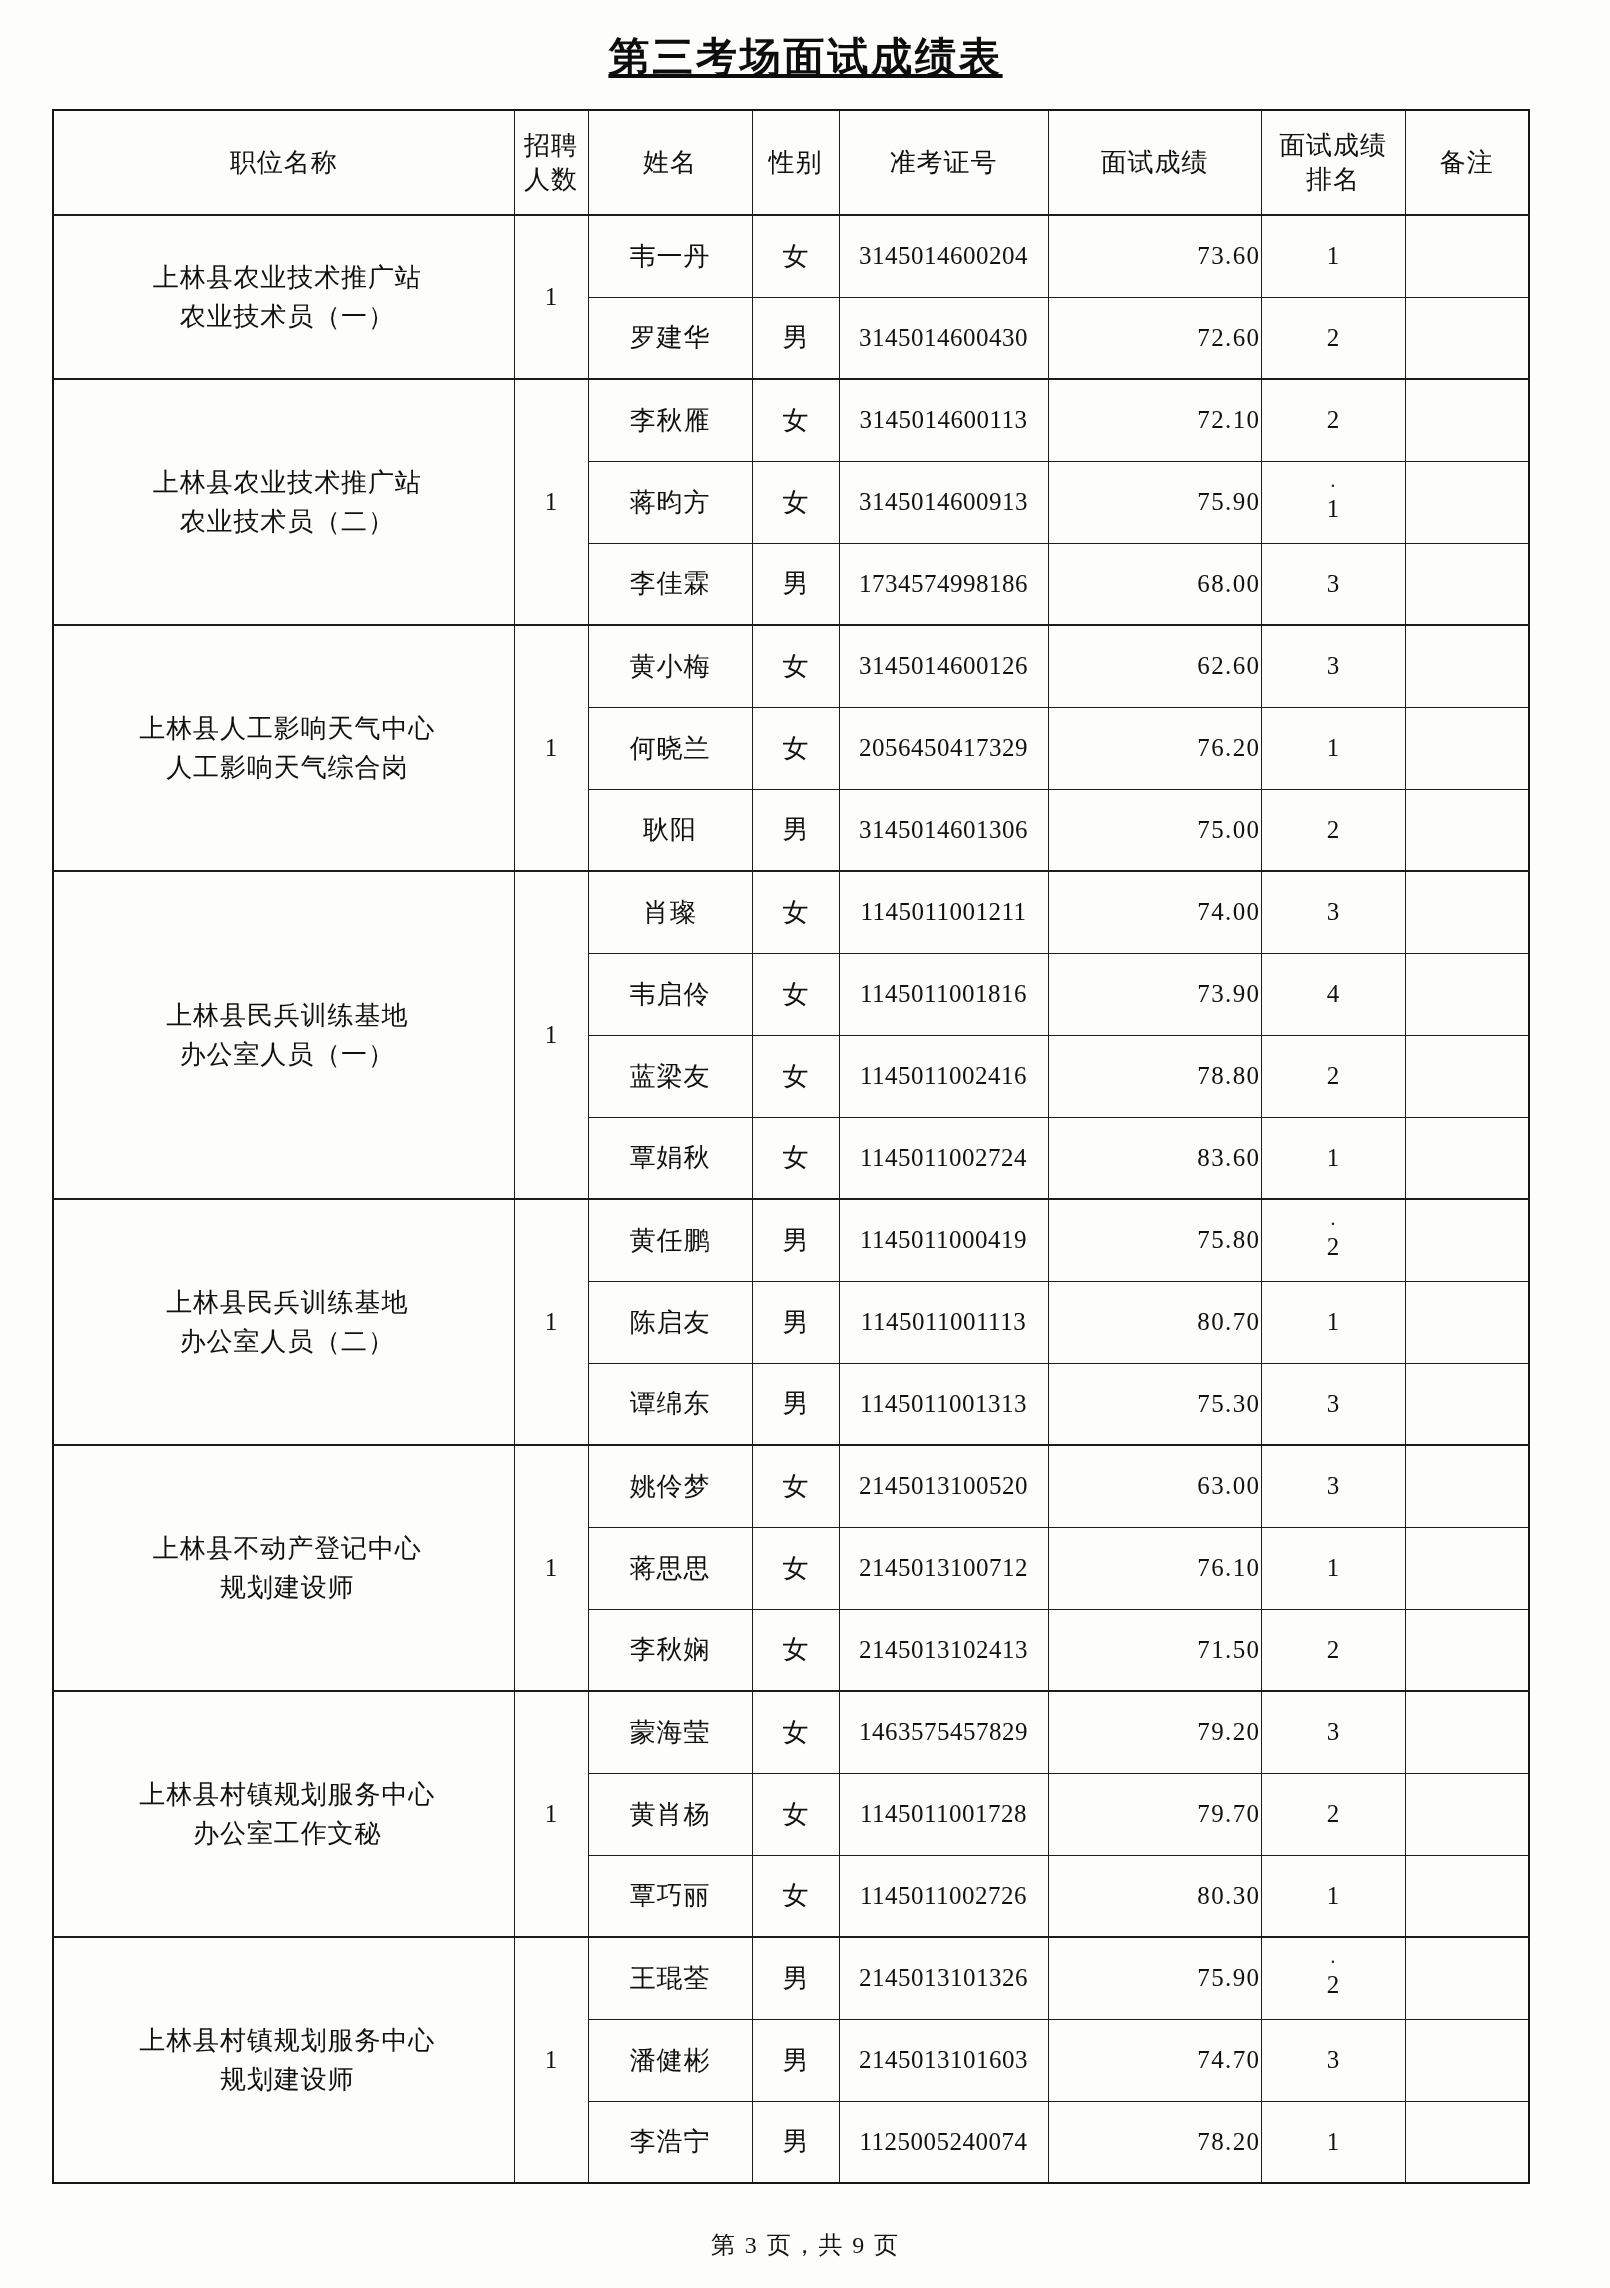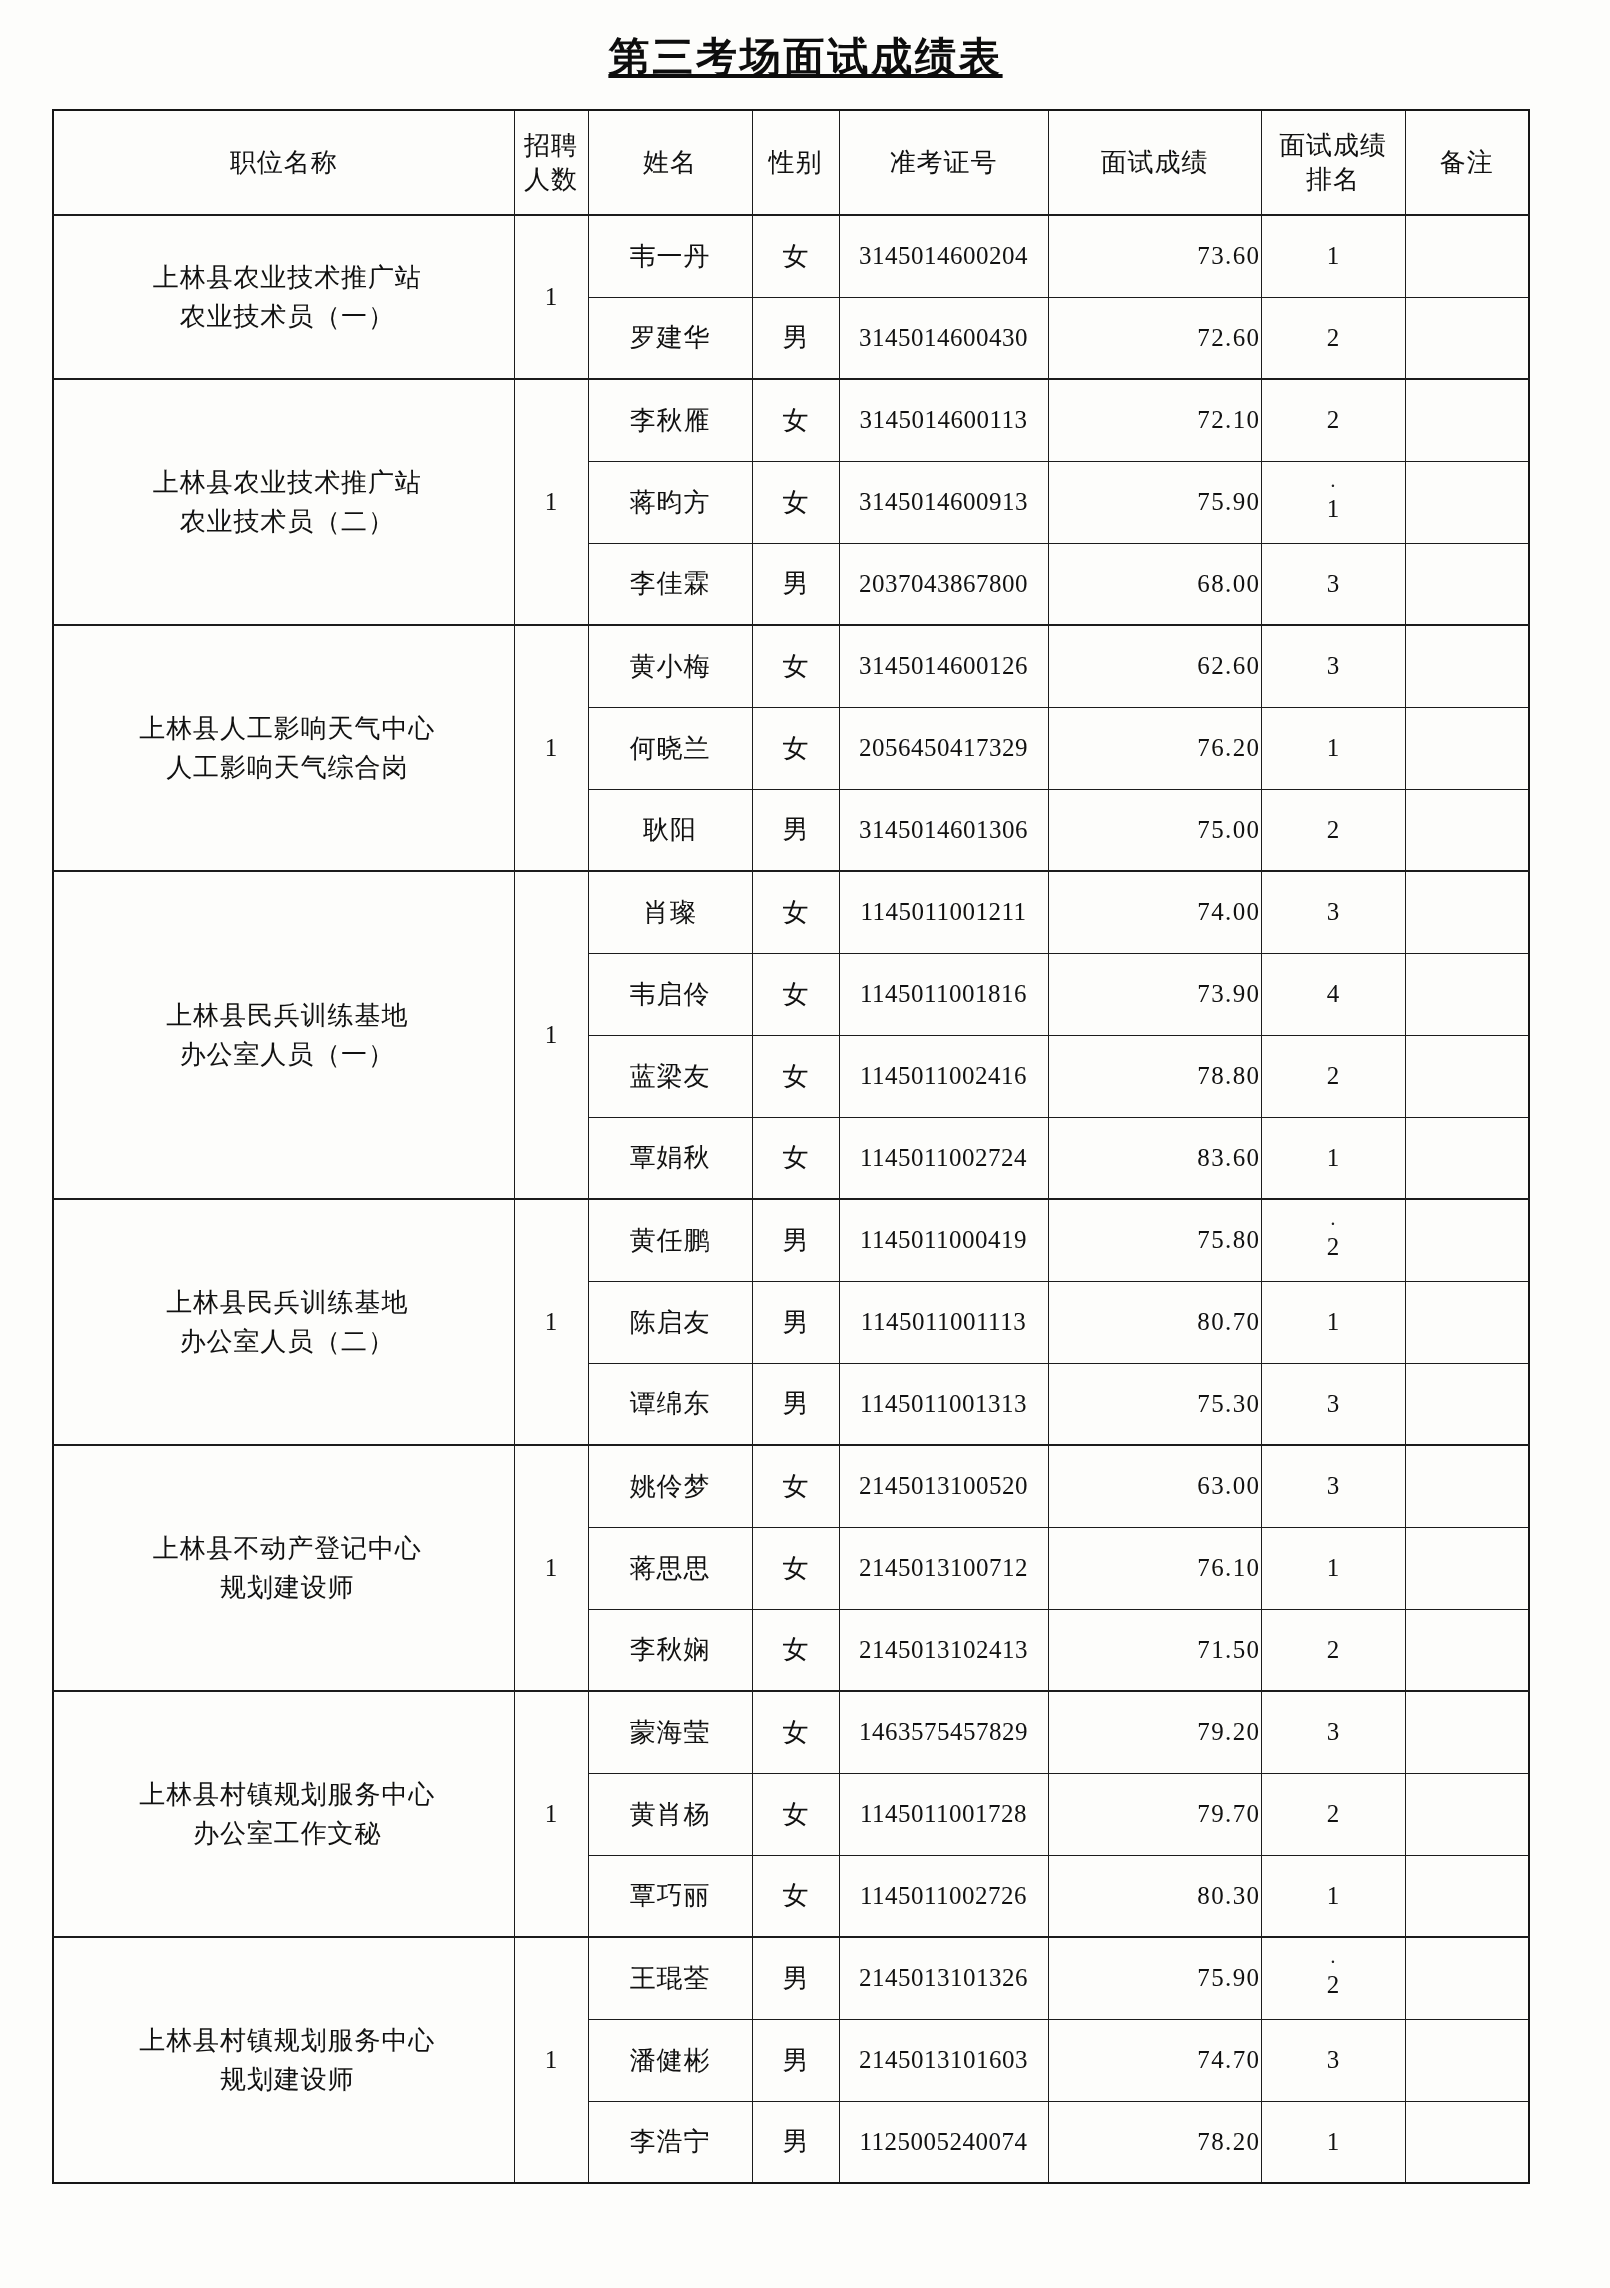--- a/index.html
+++ b/index.html
@@ -172,21 +172,21 @@
           <td class="score-cell">75.90</td>
           <td class="rank-cell">
             <div class="rank-dot">·</div>
             <div>1</div>
           </td>
           <td class="remark-cell"></td>
         </tr>
         <tr>
           <td class="name-cell">李佳霖</td>
           <td class="gender-cell">男</td>
-          <td class="ticket-cell">2037043867800</td>
+          <td class="ticket-cell">1734574998186</td>
           <td class="score-cell">68.00</td>
           <td class="rank-cell">
             <div>3</div>
           </td>
           <td class="remark-cell"></td>
         </tr>
         <tr class="section-start">
           <td rowspan="3" class="pos-cell">
             <div>上林县人工影响天气中心</div>
             <div>人工影响天气综合岗</div>
@@ -404,14 +404,15 @@
           <td class="ticket-cell">1125005240074</td>
           <td class="score-cell">78.20</td>
           <td class="rank-cell">
             <div>1</div>
           </td>
           <td class="remark-cell"></td>
         </tr>
       </tbody>
   </table>
 
+  <div class="page-footer">第 3 页，共 9 页</div>
 </div>
 
 
 </body></html>

